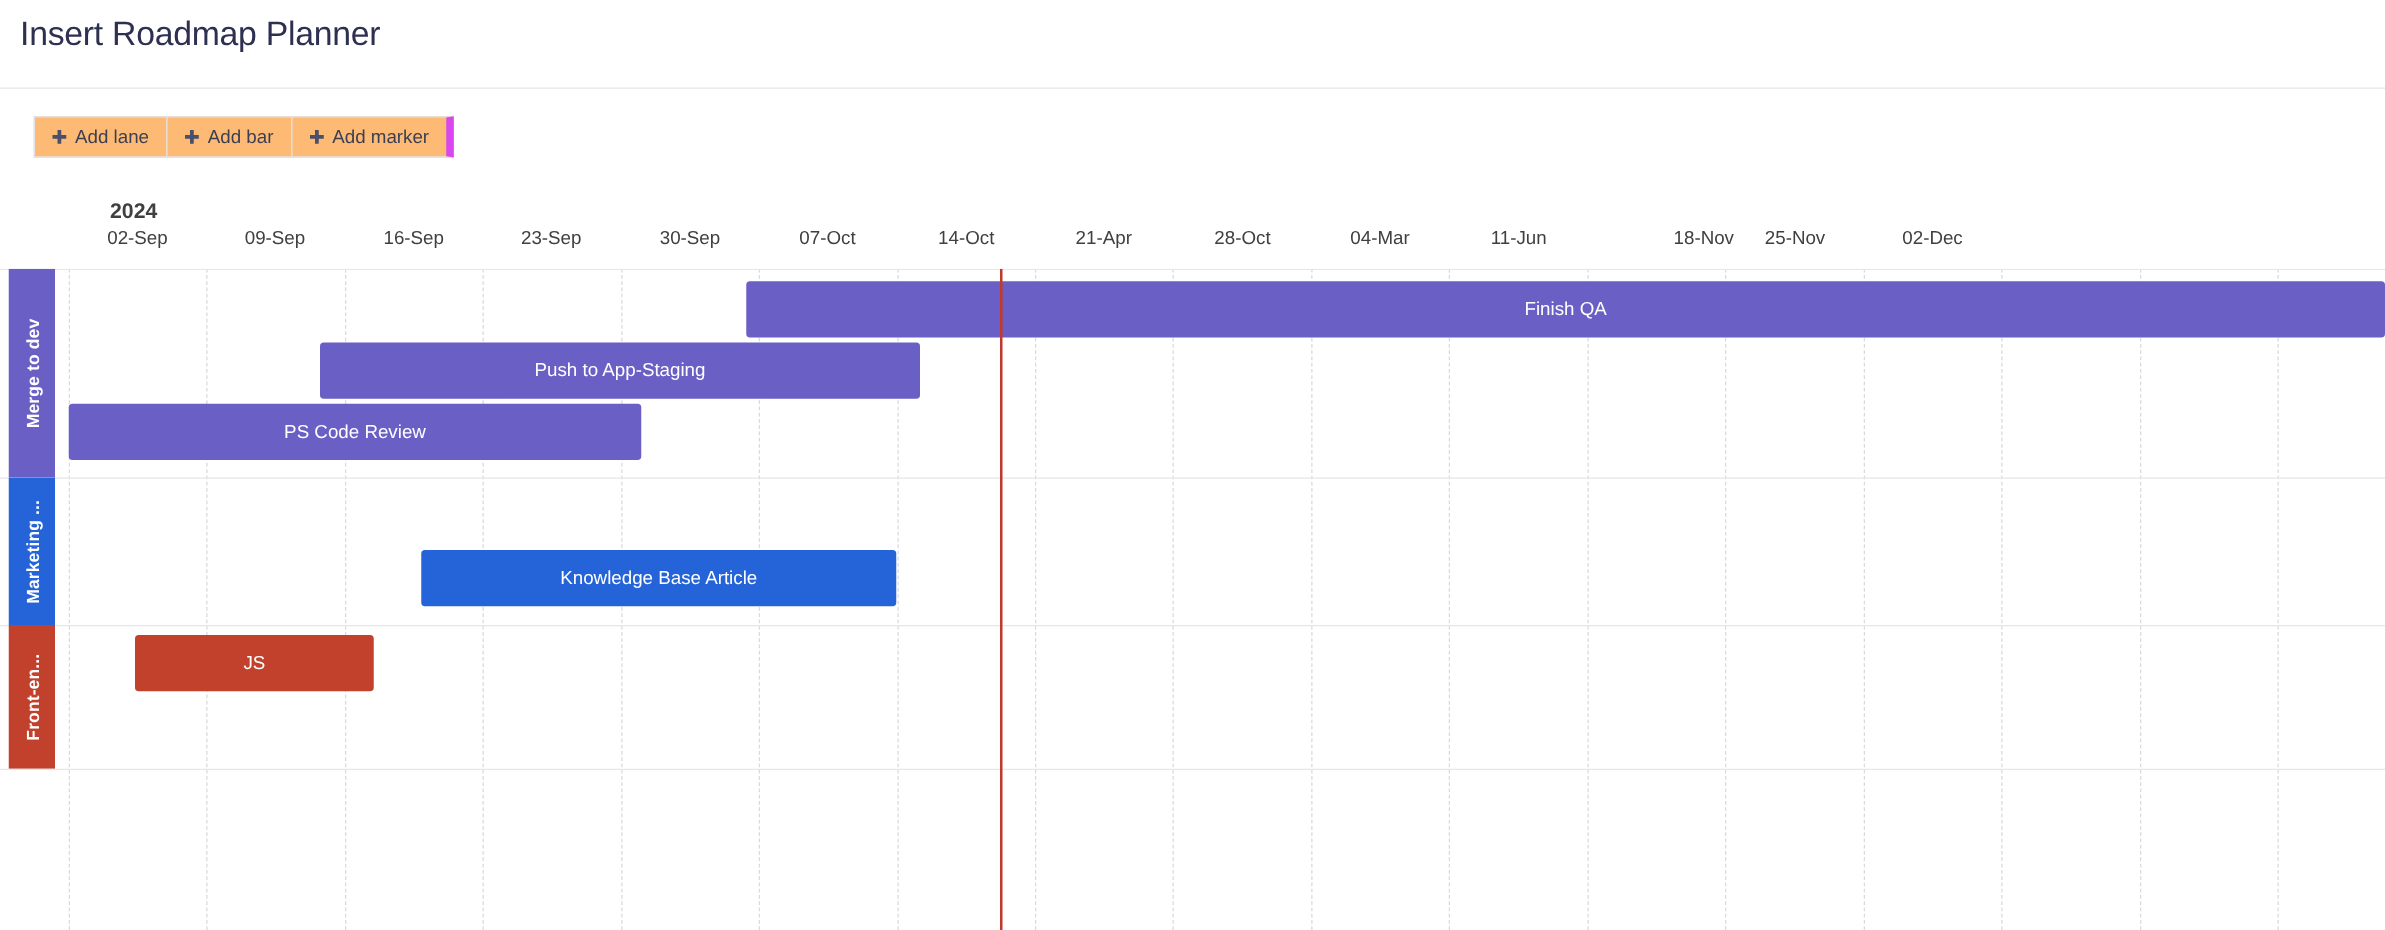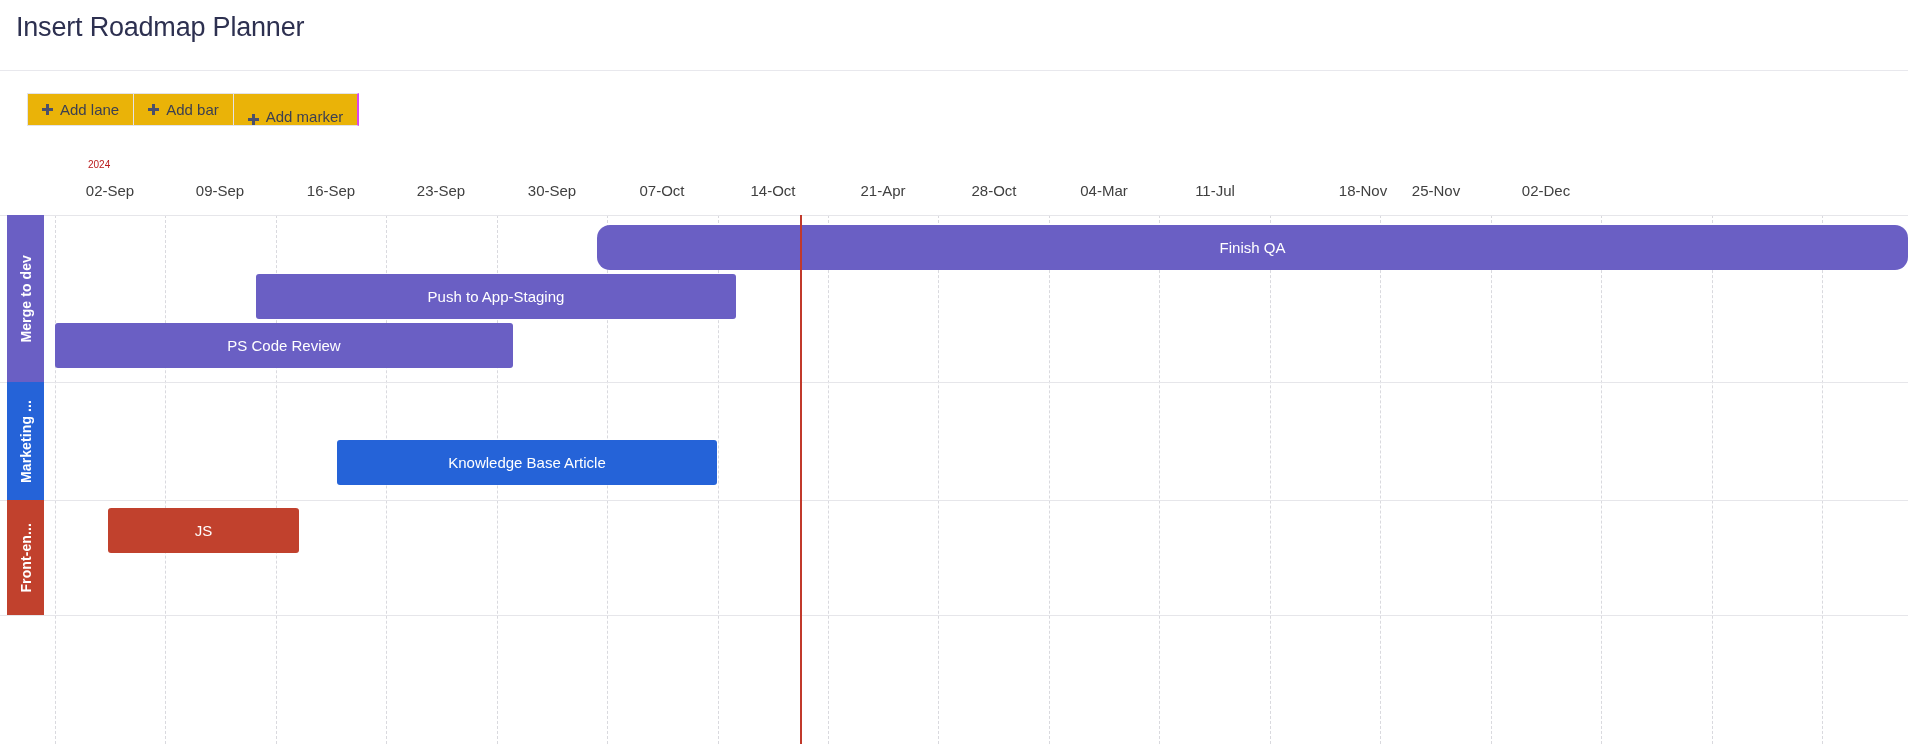--- a/index.html
+++ b/index.html
@@ -51,33 +51,32 @@
     top: 93px;
     display: flex;
     align-items: stretch;
   }
   .tool-btn {
     height: 33px;
     box-sizing: border-box;
     display: flex;
     align-items: center;
     gap: 7px;
-    padding: 0 14px;
-    background: #eab308;
+    padding: 12px 14px;
+    background: #fdba74;
     border: 1px solid #e3e3e8;
     border-right: none;
     font-size: 15px;
     color: #3b3f52;
     cursor: pointer;
     white-space: nowrap;
     font-family: "Liberation Sans", sans-serif;
   }
   .tool-btn:last-child {
-    border-right: 2px solid #d946ef;
-    align-items: flex-end;
+    border-right: 6px solid #d946ef;
   }
   .plus-icon {
     display: inline-block;
     width: 11px;
     height: 11px;
     position: relative;
     flex: none;
   }
   .plus-icon::before,
   .plus-icon::after {
@@ -96,23 +95,23 @@
   .timeline-head {
     position: absolute;
     left: 0;
     top: 155px;
     width: 1908px;
     height: 60px;
   }
   .year-label {
     position: absolute;
     top: 4px;
-    font-size: 10px;
-    font-weight: normal;
-    color: #b91c1c;
+    font-size: 17px;
+    font-weight: bold;
+    color: #404040;
     white-space: nowrap;
   }
   .tick-label {
     position: absolute;
     top: 27px;
     font-size: 15px;
     color: #404040;
     white-space: nowrap;
     transform: translateX(-50%);
   }
@@ -225,21 +224,21 @@
         <div class="tick-label" style="left: 110px;">02-Sep</div>
         <div class="tick-label" style="left: 220px;">09-Sep</div>
         <div class="tick-label" style="left: 331px;">16-Sep</div>
         <div class="tick-label" style="left: 441px;">23-Sep</div>
         <div class="tick-label" style="left: 552px;">30-Sep</div>
         <div class="tick-label" style="left: 662px;">07-Oct</div>
         <div class="tick-label" style="left: 773px;">14-Oct</div>
         <div class="tick-label" style="left: 883px;">21-Apr</div>
         <div class="tick-label" style="left: 994px;">28-Oct</div>
         <div class="tick-label" style="left: 1104px;">04-Mar</div>
-        <div class="tick-label" style="left: 1215px;">11-Jul</div>
+        <div class="tick-label" style="left: 1215px;">11-Jun</div>
         <div class="tick-label" style="left: 1363px;">18-Nov</div>
         <div class="tick-label" style="left: 1436px;">25-Nov</div>
         <div class="tick-label" style="left: 1546px;">02-Dec</div>
       </div>
   </div>
 
   <div class="chart">
     <div class="grid-layer" id="grid-layer">
         <div class="gridline" style="left: 55px;"></div>
         <div class="gridline" style="left: 165px;"></div>
@@ -274,21 +273,21 @@
         </div>
         <div class="lane-sep" style="top: 285px;"></div>
         <div class="lane-rail" style="top: 285px; height: 115px; background: rgb(193, 65, 45);">
           <div class="lane-rail-inner">
             <div class="lane-rail-label">Front-en...</div>
           </div>
         </div>
         <div class="lane-sep" style="top: 400px;"></div>
       </div>
     <div class="bar-layer" id="bar-layer">
-        <div class="bar" style="left: 597px; width: 1311px; top: 10px; height: 45px; background: rgb(106, 95, 196); border-radius: 13px;">Finish QA</div>
+        <div class="bar" style="left: 597px; width: 1311px; top: 10px; height: 45px; background: rgb(106, 95, 196);">Finish QA</div>
         <div class="bar" style="left: 256px; width: 480px; top: 59px; height: 45px; background: rgb(106, 95, 196);">Push to App-Staging</div>
         <div class="bar" style="left: 55px; width: 458px; top: 108px; height: 45px; background: rgb(106, 95, 196);">PS Code Review</div>
         <div class="bar" style="left: 337px; width: 380px; top: 225px; height: 45px; background: rgb(37, 99, 216);">Knowledge Base Article</div>
         <div class="bar" style="left: 108px; width: 191px; top: 293px; height: 45px; background: rgb(193, 65, 45);">JS</div>
       </div>
     <div class="marker-layer" id="marker-layer">
         <div class="today-marker" style="left: 800px; background: rgb(193, 57, 43);"></div>
       </div>
   </div>
 

